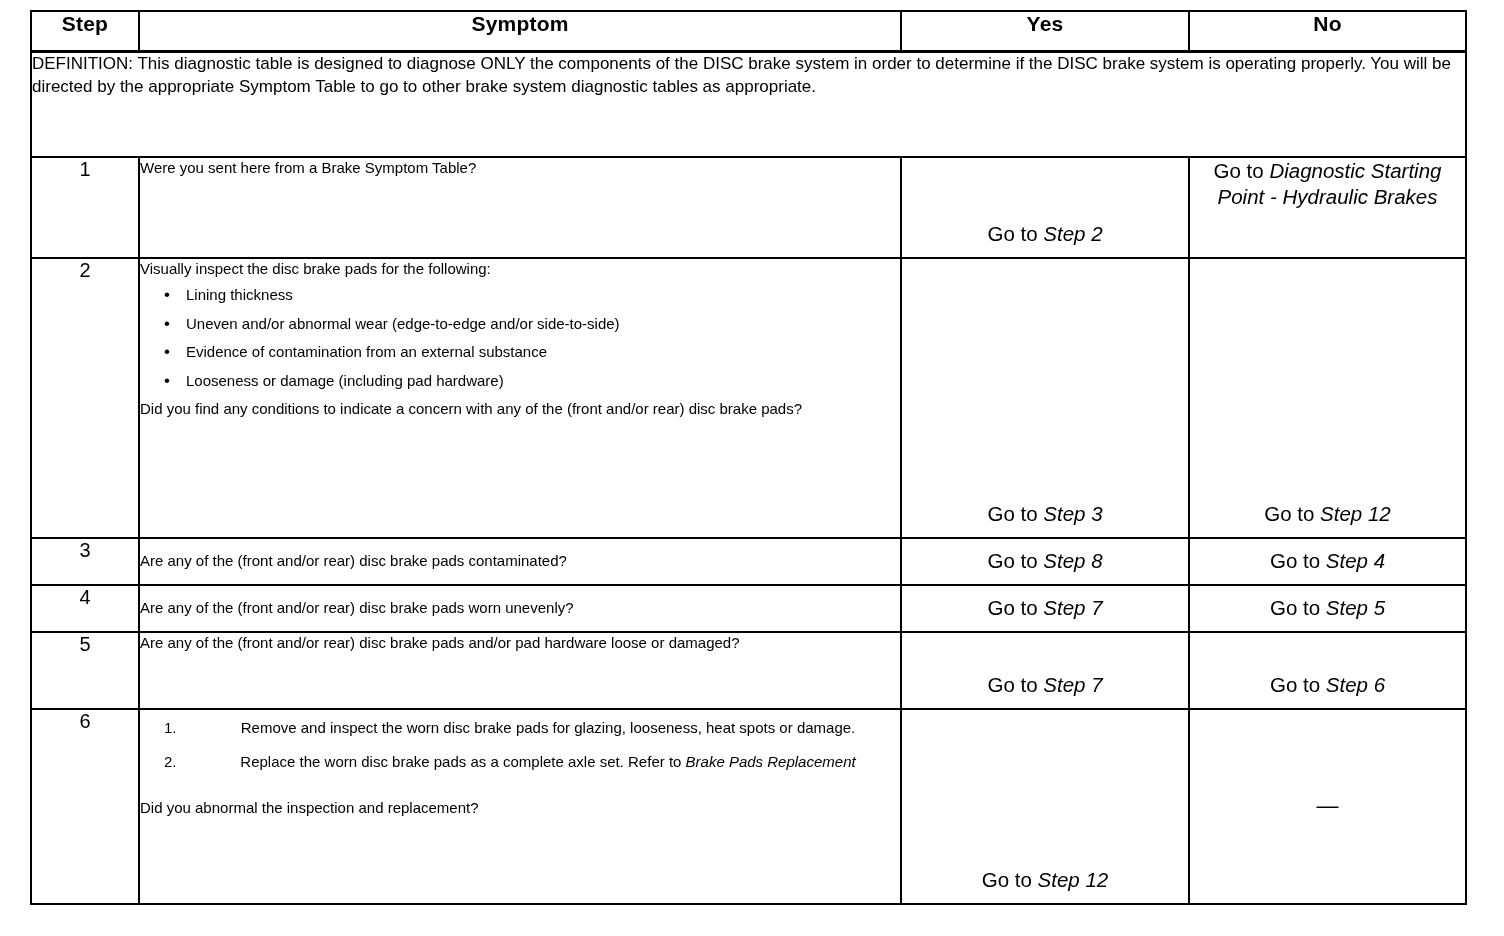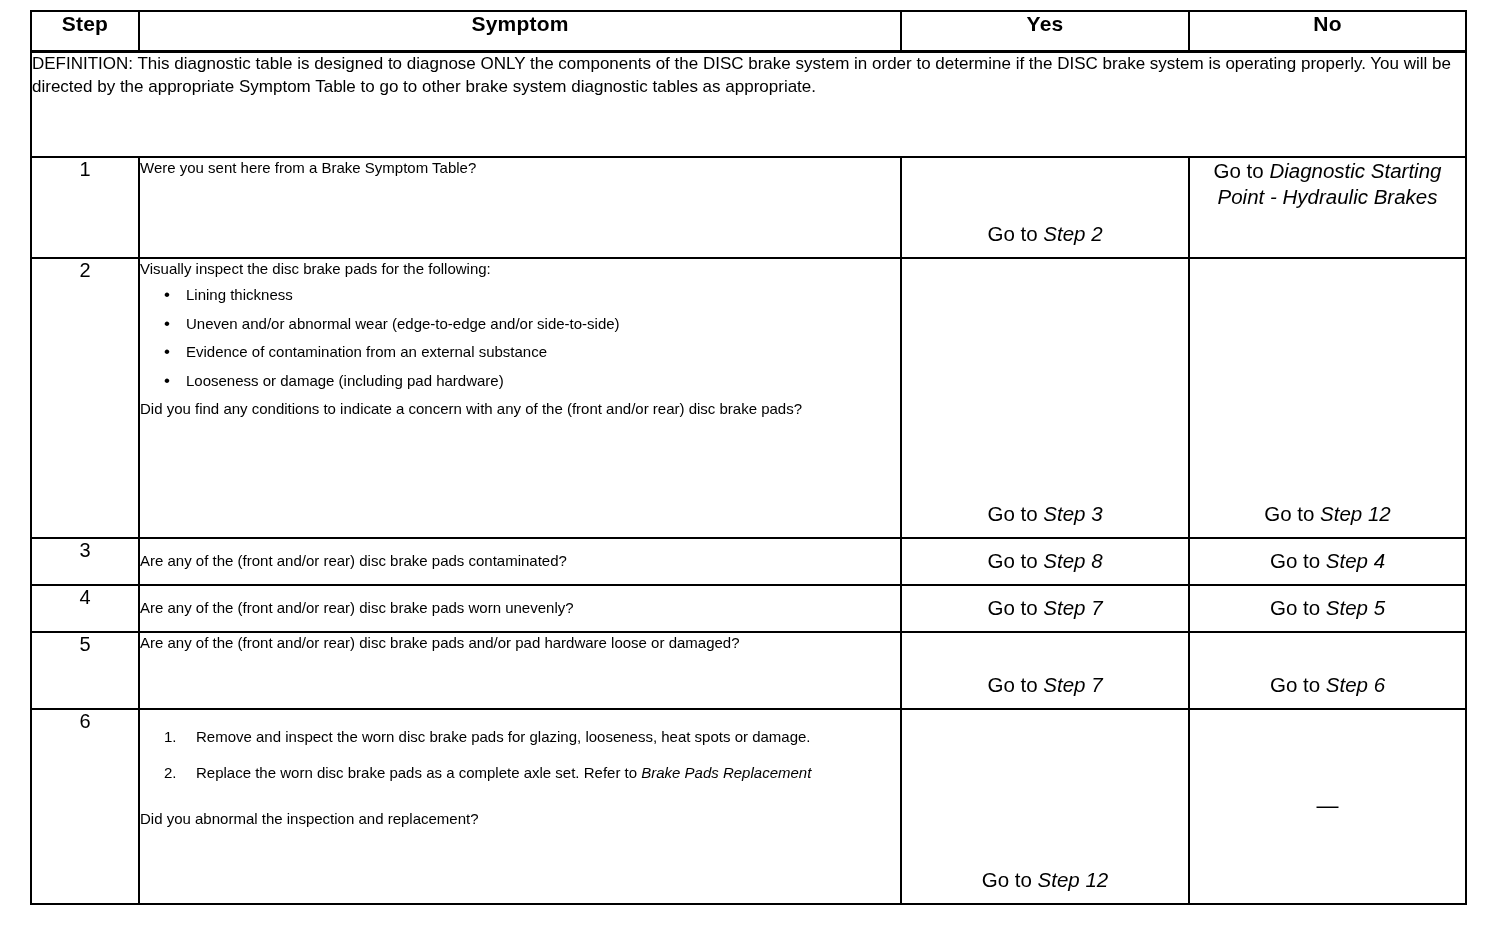--- a/index.html
+++ b/index.html
@@ -109,22 +109,23 @@
 
   
   ol.numbered {
     margin: 6px 0 0 0;
     padding: 0 0 0 56px;
     list-style: none;
     counter-reset: ncount;
   }
   ol.numbered li {
     position: relative;
-    margin: 17px 0 15px 0;
+    margin: 8px 0 15px 0;
     line-height: 1.32;
+    text-align: center;
   }
   ol.numbered li:before {
     counter-increment: ncount;
     content: counter(ncount) ".";
     position: absolute;
     left: -32px;
     top: 0;
   }
 
   .q-lead  { margin: 0; }

